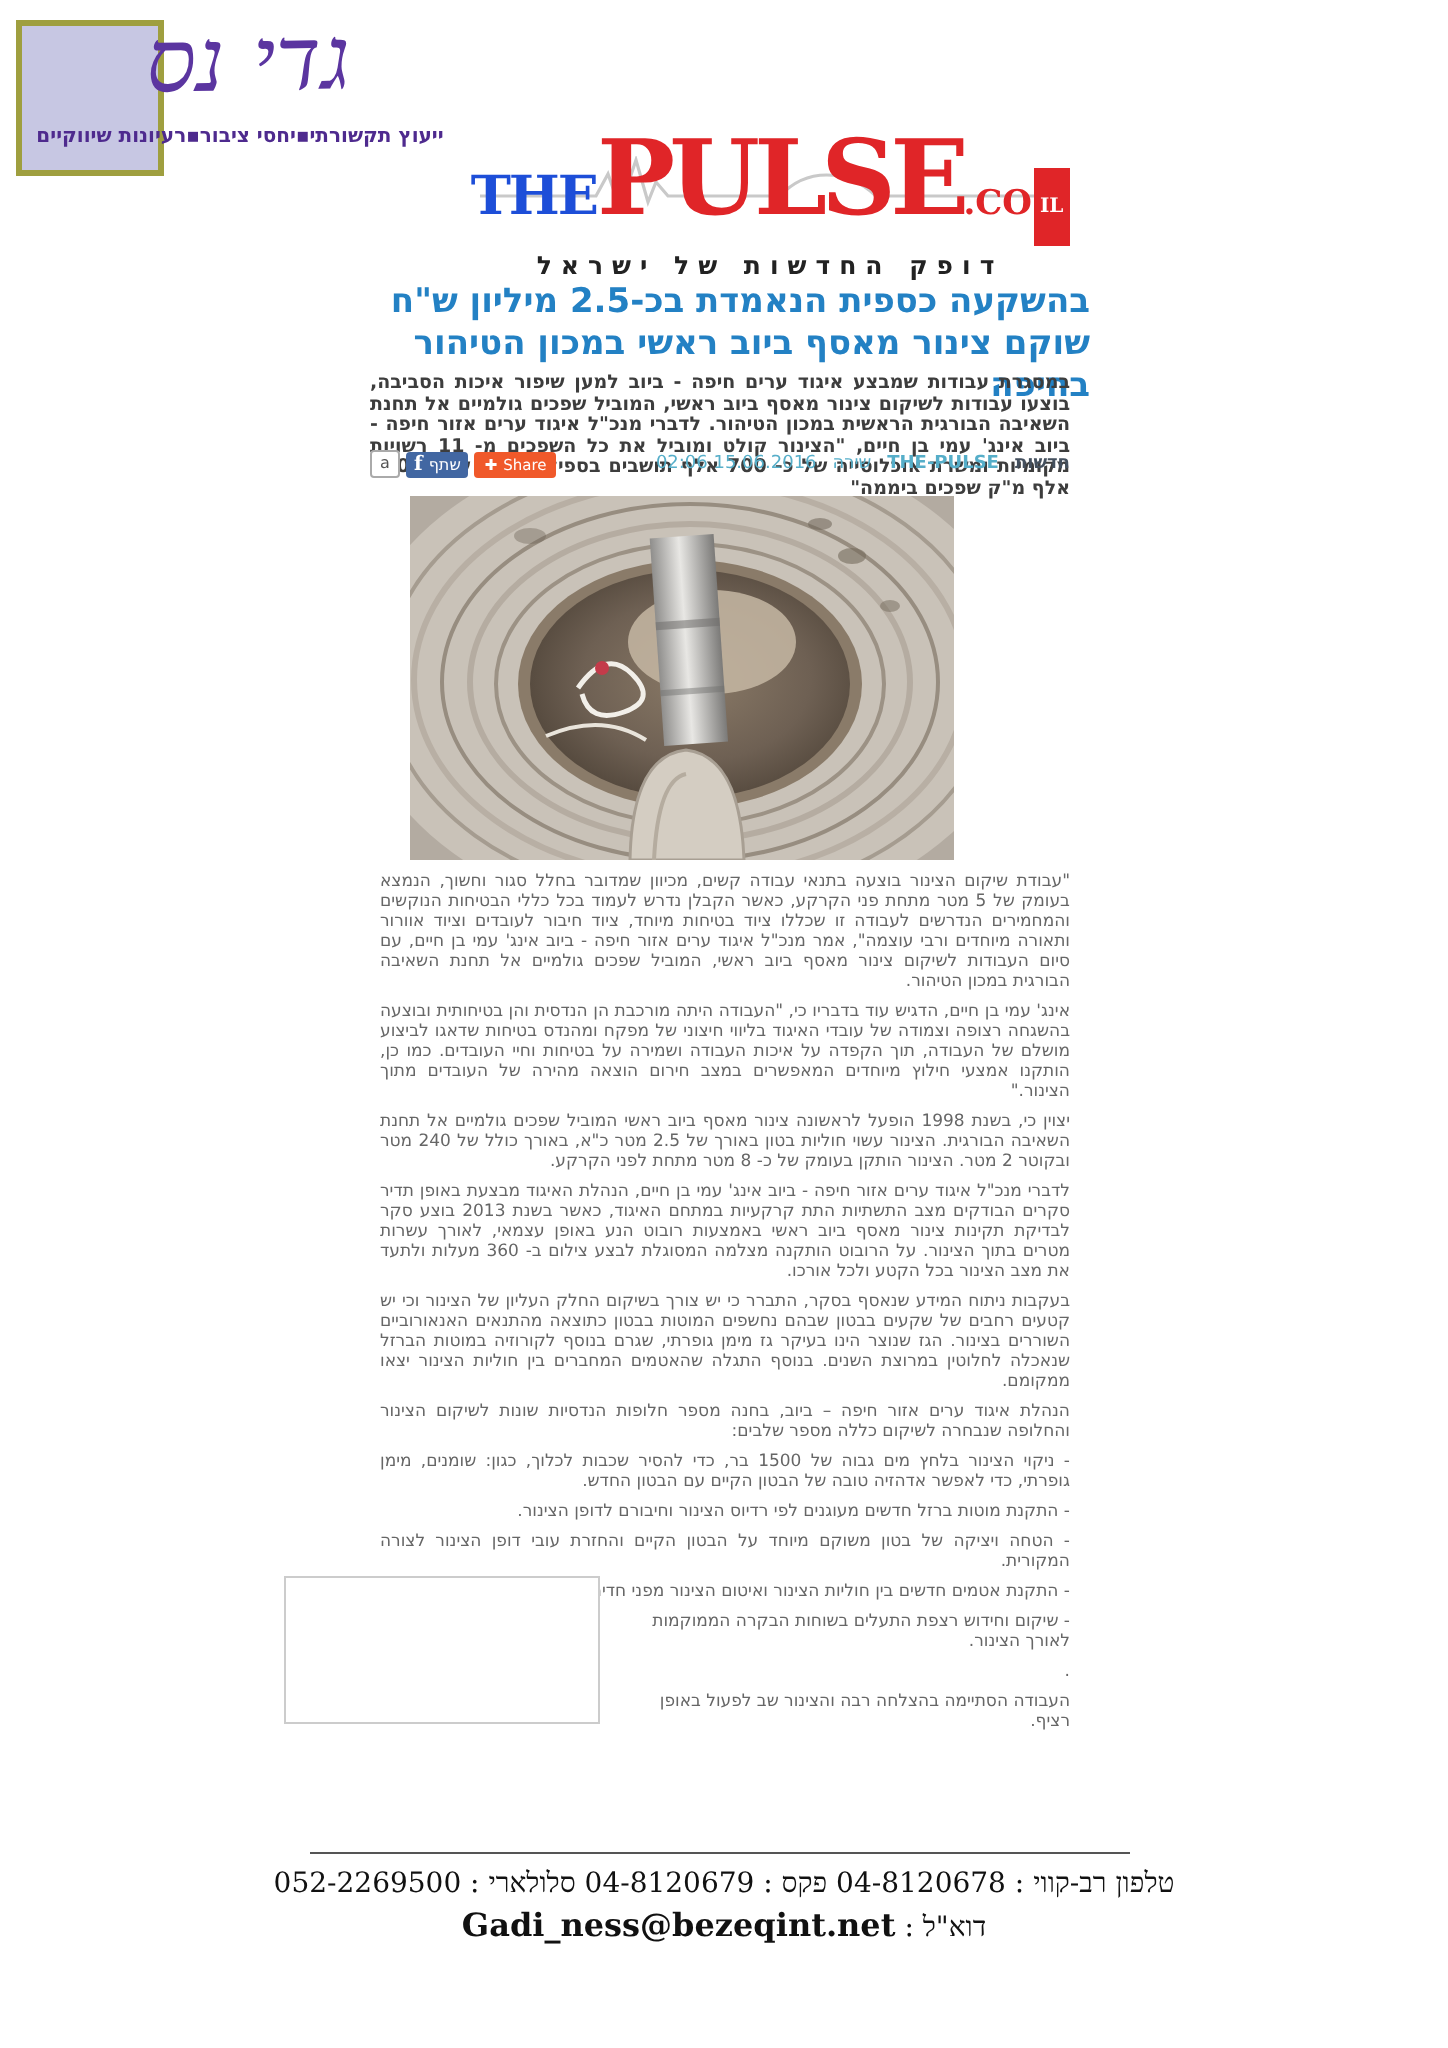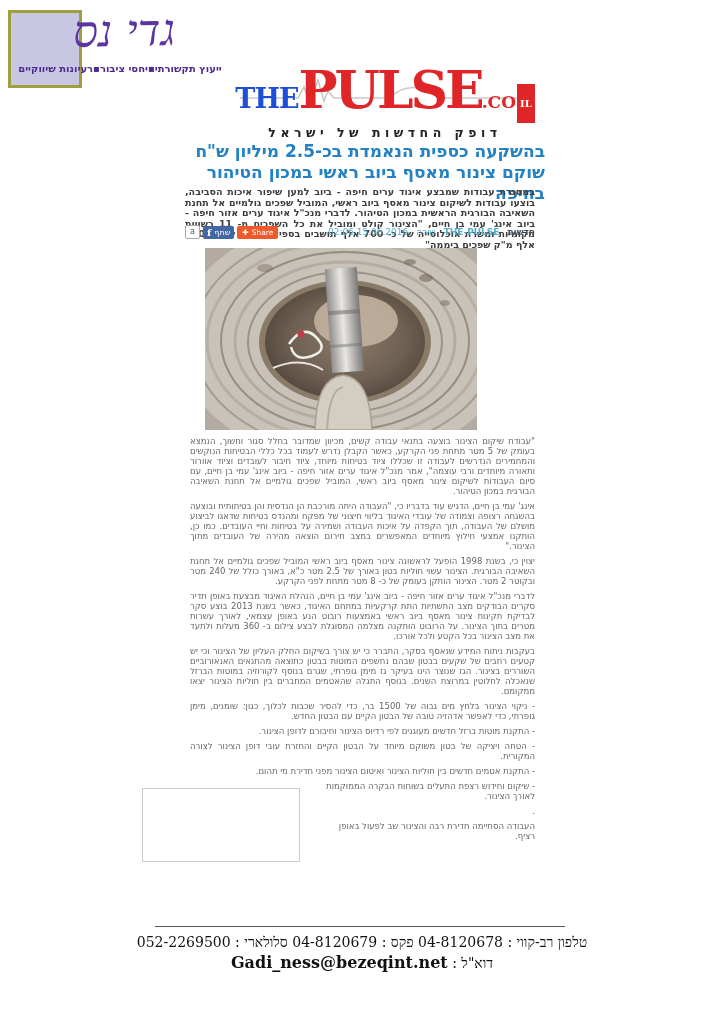--- a/index.html
+++ b/index.html
@@ -155,27 +155,28 @@
     <path d="M110,182 Q111,130 138,127 Q165,130 167,182 Z" fill="#d4cdc2" stroke="#a89f93" stroke-width="1.5"></path>
     <path d="M122,182 Q124,142 138,139" fill="none" stroke="#b5ac9f" stroke-width="2"></path>
   </svg>
 
   <div class="article-body">
     <p>"עבודת שיקום הצינור בוצעה בתנאי עבודה קשים, מכיוון שמדובר בחלל סגור וחשוך, הנמצא בעומק של 5 מטר מתחת פני הקרקע, כאשר הקבלן נדרש לעמוד בכל כללי הבטיחות הנוקשים והמחמירים הנדרשים לעבודה זו שכללו ציוד בטיחות מיוחד, ציוד חיבור לעובדים וציוד אוורור ותאורה מיוחדים ורבי עוצמה", אמר מנכ"ל איגוד ערים אזור חיפה - ביוב אינג' עמי בן חיים, עם סיום העבודות לשיקום צינור מאסף ביוב ראשי, המוביל שפכים גולמיים אל תחנת השאיבה הבורגית במכון הטיהור.</p>
     <p>אינג' עמי בן חיים, הדגיש עוד בדבריו כי, "העבודה היתה מורכבת הן הנדסית והן בטיחותית ובוצעה בהשגחה רצופה וצמודה של עובדי האיגוד בליווי חיצוני של מפקח ומהנדס בטיחות שדאגו לביצוע מושלם של העבודה, תוך הקפדה על איכות העבודה ושמירה על בטיחות וחיי העובדים. כמו כן, הותקנו אמצעי חילוץ מיוחדים המאפשרים במצב חירום הוצאה מהירה של העובדים מתוך הצינור."</p>
     <p>יצוין כי, בשנת 1998 הופעל לראשונה צינור מאסף ביוב ראשי המוביל שפכים גולמיים אל תחנת השאיבה הבורגית. הצינור עשוי חוליות בטון באורך של 2.5 מטר כ"א, באורך כולל של 240 מטר ובקוטר 2 מטר. הצינור הותקן בעומק של כ- 8 מטר מתחת לפני הקרקע.</p>
     <p>לדברי מנכ"ל איגוד ערים אזור חיפה - ביוב אינג' עמי בן חיים, הנהלת האיגוד מבצעת באופן תדיר סקרים הבודקים מצב התשתיות התת קרקעיות במתחם האיגוד, כאשר בשנת 2013 בוצע סקר לבדיקת תקינות צינור מאסף ביוב ראשי באמצעות רובוט הנע באופן עצמאי, לאורך עשרות מטרים בתוך הצינור. על הרובוט הותקנה מצלמה המסוגלת לבצע צילום ב- 360 מעלות ולתעד את מצב הצינור בכל הקטע ולכל אורכו.</p>
     <p>בעקבות ניתוח המידע שנאסף בסקר, התברר כי יש צורך בשיקום החלק העליון של הצינור וכי יש קטעים רחבים של שקעים בבטון שבהם נחשפים המוטות בבטון כתוצאה מהתנאים האנאורוביים השוררים בצינור. הגז שנוצר הינו בעיקר גז מימן גופרתי, שגרם בנוסף לקורוזיה במוטות הברזל שנאכלה לחלוטין במרוצת השנים. בנוסף התגלה שהאטמים המחברים בין חוליות הצינור יצאו ממקומם.</p>
+    <p>הנהלת איגוד ערים אזור חיפה – ביוב, בחנה מספר חלופות הנדסיות שונות לשיקום הצינור והחלופה שנבחרה לשיקום כללה מספר שלבים:</p>
     <p class="step">- ניקוי הצינור בלחץ מים גבוה של 1500 בר, כדי להסיר שכבות לכלוך, כגון: שומנים, מימן גופרתי, כדי לאפשר אדהזיה טובה של הבטון הקיים עם הבטון החדש.</p>
     <p class="step">- התקנת מוטות ברזל חדשים מעוגנים לפי רדיוס הצינור וחיבורם לדופן הצינור.</p>
     <p class="step">- הטחה ויציקה של בטון משוקם מיוחד על הבטון הקיים והחזרת עובי דופן הצינור לצורה המקורית.</p>
     <p class="step">- התקנת אטמים חדשים בין חוליות הצינור ואיטום הצינור מפני חדירת מי תהום.</p>
     <p class="step beside">- שיקום וחידוש רצפת התעלים בשוחות הבקרה הממוקמות לאורך הצינור.</p>
     <p class="beside">.</p>
-    <p class="beside">העבודה הסתיימה חדירת רבה והצינור שב לפעול באופן רציף.</p>
+    <p class="beside">העבודה הסתיימה בהצלחה רבה והצינור שב לפעול באופן רציף.</p>
   </div>
 
   <div class="embed-box"></div>
 
   <div class="footer-rule"></div>
   <div class="footer">
     <div class="f-phones">טלפון רב-קווי : 04-8120678  פקס : 04-8120679  סלולארי : 052-2269500</div>
     <div class="f-email-line">
       <span>דוא"ל : </span>
       <span class="f-email">Gadi_ness@bezeqint.net</span>

